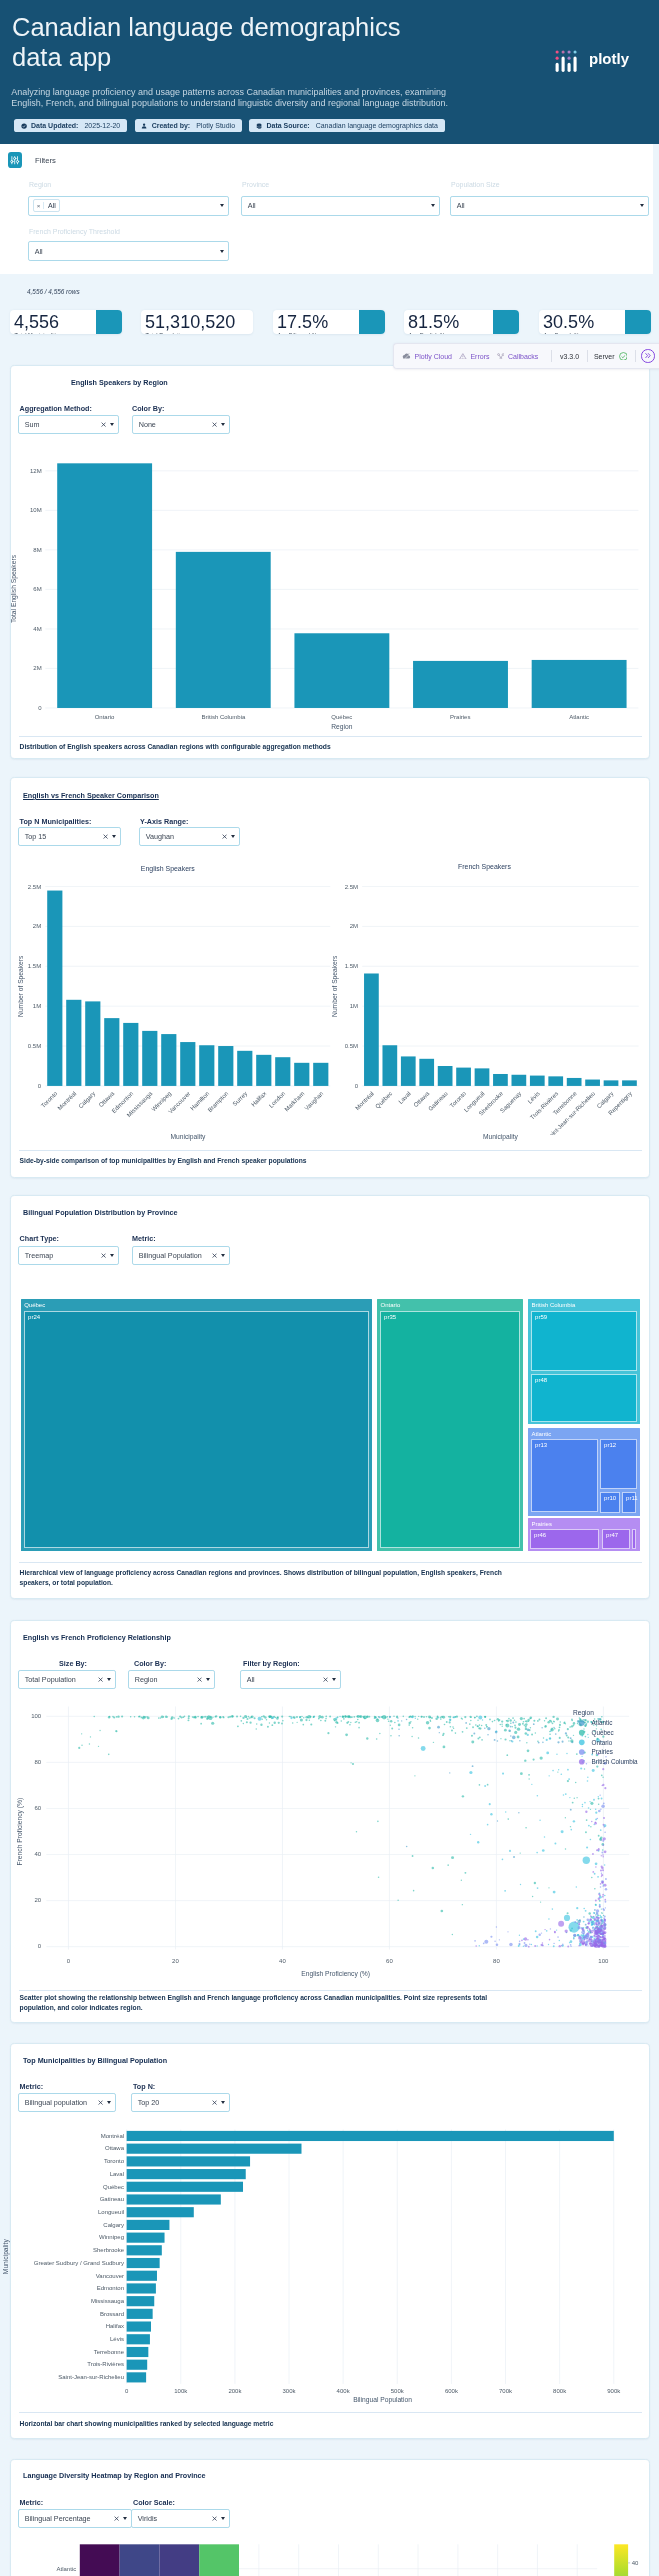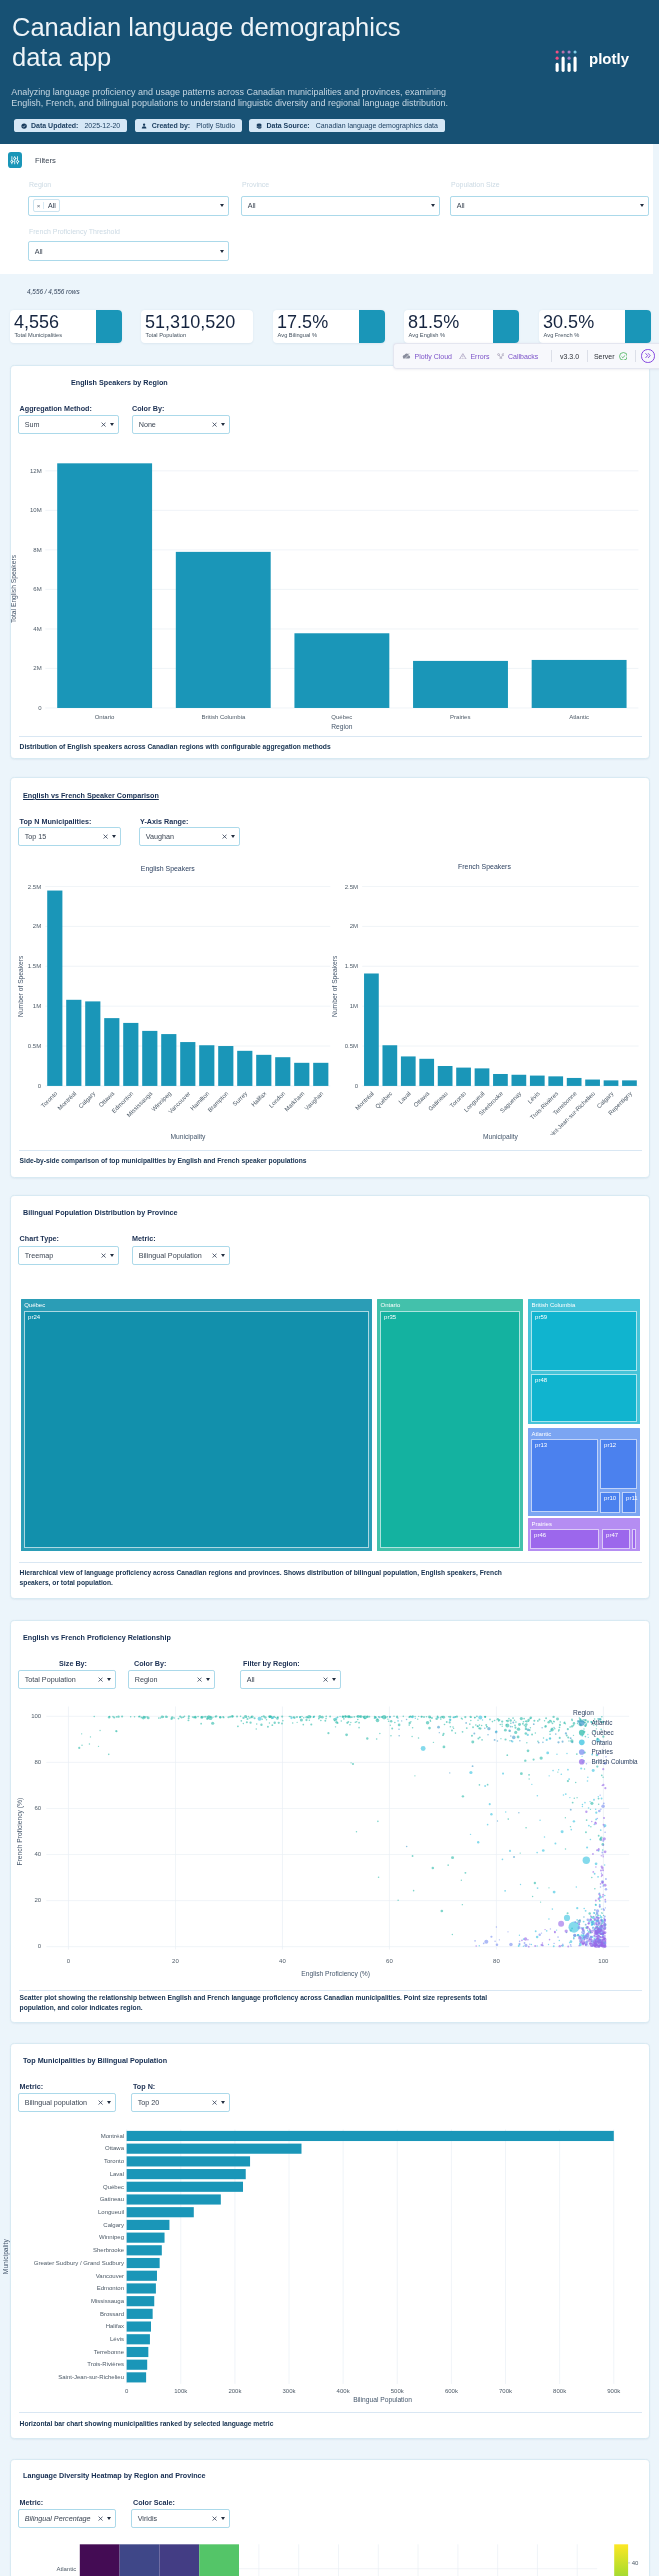--- a/index.html
+++ b/index.html
@@ -11,21 +11,21 @@
 .flabel{position:absolute;font-size:7px;color:#ccdae4;}
 .dd{position:absolute;height:18.5px;background:#fff;border:0.5px solid #abd9ea;border-radius:2.1px;font-size:7.2px;color:#3b4553;display:flex;align-items:center;}
 .dd .txt{padding-left:5.7px;flex:1;white-space:nowrap;overflow:hidden;}
 .dd .x{color:#39465a;font-size:7.7px;margin-right:4.1px;}
 .caret{width:0;height:0;border-left:2.8px solid transparent;border-right:2.8px solid transparent;border-top:3.3px solid #222e40;margin-right:3.6px;}
 .cap{position:absolute;left:19.6px;font-size:6.7px;font-weight:bold;color:#14304f;line-height:10.3px;}
 .divider{position:absolute;left:18.5px;width:623px;height:0.5px;background:#d9e7f3;}
 svg text{font-family:"Liberation Sans",sans-serif;}
 
 .badge{display:flex;align-items:center;gap:4.1px;background:#d5e7f6;border-radius:2.6px;padding:0 6.7px;font-size:7px;color:#173a5c;height:13.4px;}
-.statcard{position:absolute;top:310px;width:112px;height:33px;background:#fff;border-radius:4.1px;box-shadow:0 0.5px 2.1px rgba(30,80,120,0.08);overflow:hidden;}
+.statcard{position:absolute;top:310px;width:112px;height:24px;background:#fff;border-radius:4.1px;box-shadow:0 0.5px 2.1px rgba(30,80,120,0.08);overflow:hidden;}
 .statnum{position:absolute;left:4.1px;top:2.1px;font-size:18px;color:#15243f;}
 .statlab{position:absolute;left:4.6px;top:22px;font-size:5.7px;color:#42505e;}
 .statblk{position:absolute;right:0;top:0;width:26px;height:33px;background:#1a96b8;}
 .tbtxt{font-size:7px;color:#7b52c8;}
 </style></head><body>
 <div class="page">
 <div class="abs" style="left:0;top:0;width:659px;height:144px;background:#175174;">
  <div class="abs" style="left:11.3px;top:87px;font-size:9px;line-height:10.5px;color:#c6d7e3;">Analyzing language proficiency and usage patterns across Canadian municipalities and provinces, examining<br>English, French, and bilingual populations to understand linguistic diversity and regional language distribution.</div>
  <div class="abs" style="left:12px;top:12.4px;font-size:25.5px;line-height:30px;font-weight:500;color:#eef4f8;">Canadian language demographics<br>data app</div>
 
@@ -1704,21 +1704,21 @@
       <text x="241.0" y="508.9" text-anchor="end" font-size="11.7" fill="#4d5a67">Saint-Jean-sur-Richelieu</text>
       <text x="743" y="553" text-anchor="middle" font-size="13" fill="#44566b">Bilingual Population</text>
       <text x="16" y="271" text-anchor="middle" font-size="13" fill="#44566b" transform="rotate(-90 16 271)">Municipality</text>
     </svg>
     <div class="divider" style="top:2412px;"></div>
     <div class="cap" style="top:2419px;">Horizontal bar chart showing municipalities ranked by selected language metric</div>
     <div class="card" style="top:2459px;height:410px;"></div>
     <div class="ctitle" style="top:2471px;">Language Diversity Heatmap by Region and Province</div>
     <div class="dlabel" style="left:19.6px;top:2498px;">Metric:</div>
     <div class="dlabel" style="left:133px;top:2498px;">Color Scale:</div>
-    <div class="dd" style="left:18px;top:2509px;width:98px;font-style:italic;">
+    <div class="dd" style="left:18px;top:2509px;width:114px;">
       <span class="txt">Bilingual Percentage</span>
       <svg class="x" width="5.2" height="5.2" viewBox="0 0 10 10" style="margin-right:4.6px;flex:none;">
         <path d="M1.2 1.2L8.8 8.8M8.8 1.2L1.2 8.8" stroke="#2c3950" stroke-width="1.5"></path>
       </svg>
       <span class="caret"></span>
     </div>
     <div class="dd" style="left:131px;top:2509px;width:99px;">
       <span class="txt">Viridis</span>
       <svg class="x" width="5.2" height="5.2" viewBox="0 0 10 10" style="margin-right:4.6px;flex:none;">
         <path d="M1.2 1.2L8.8 8.8M8.8 1.2L1.2 8.8" stroke="#2c3950" stroke-width="1.5"></path>

